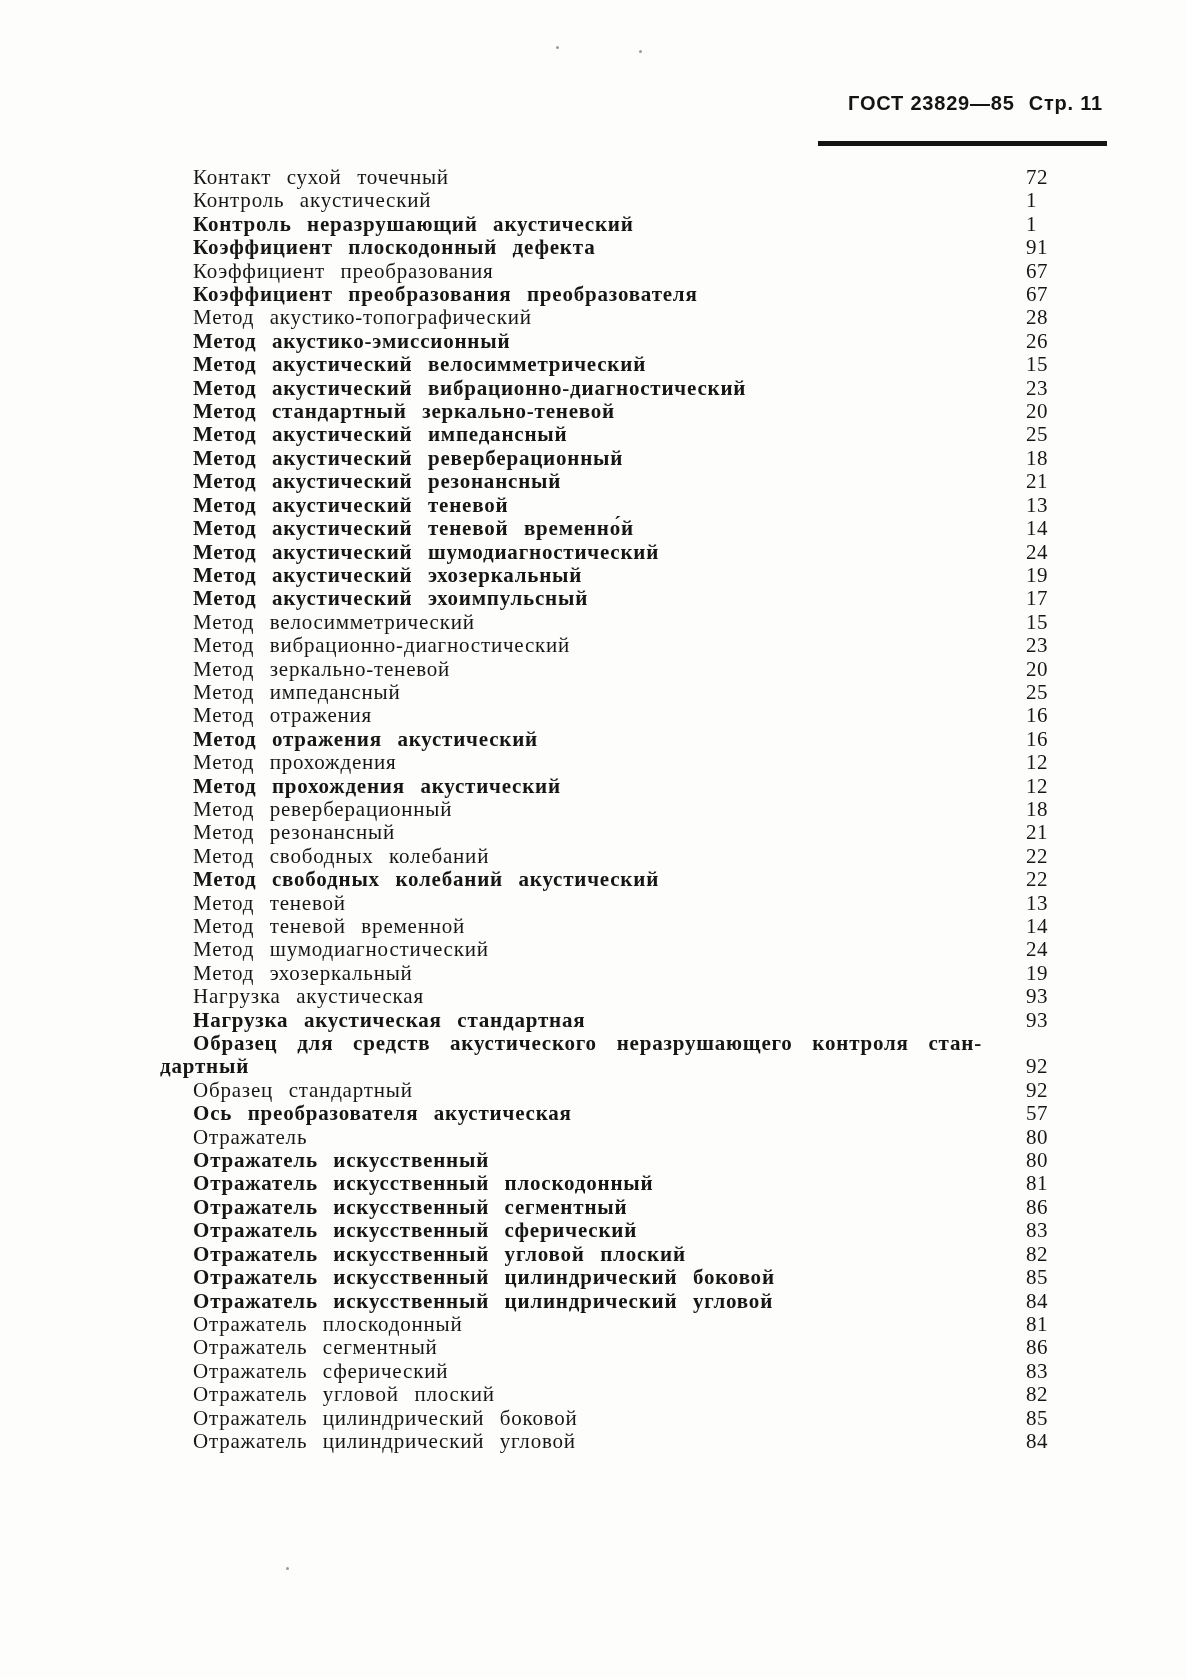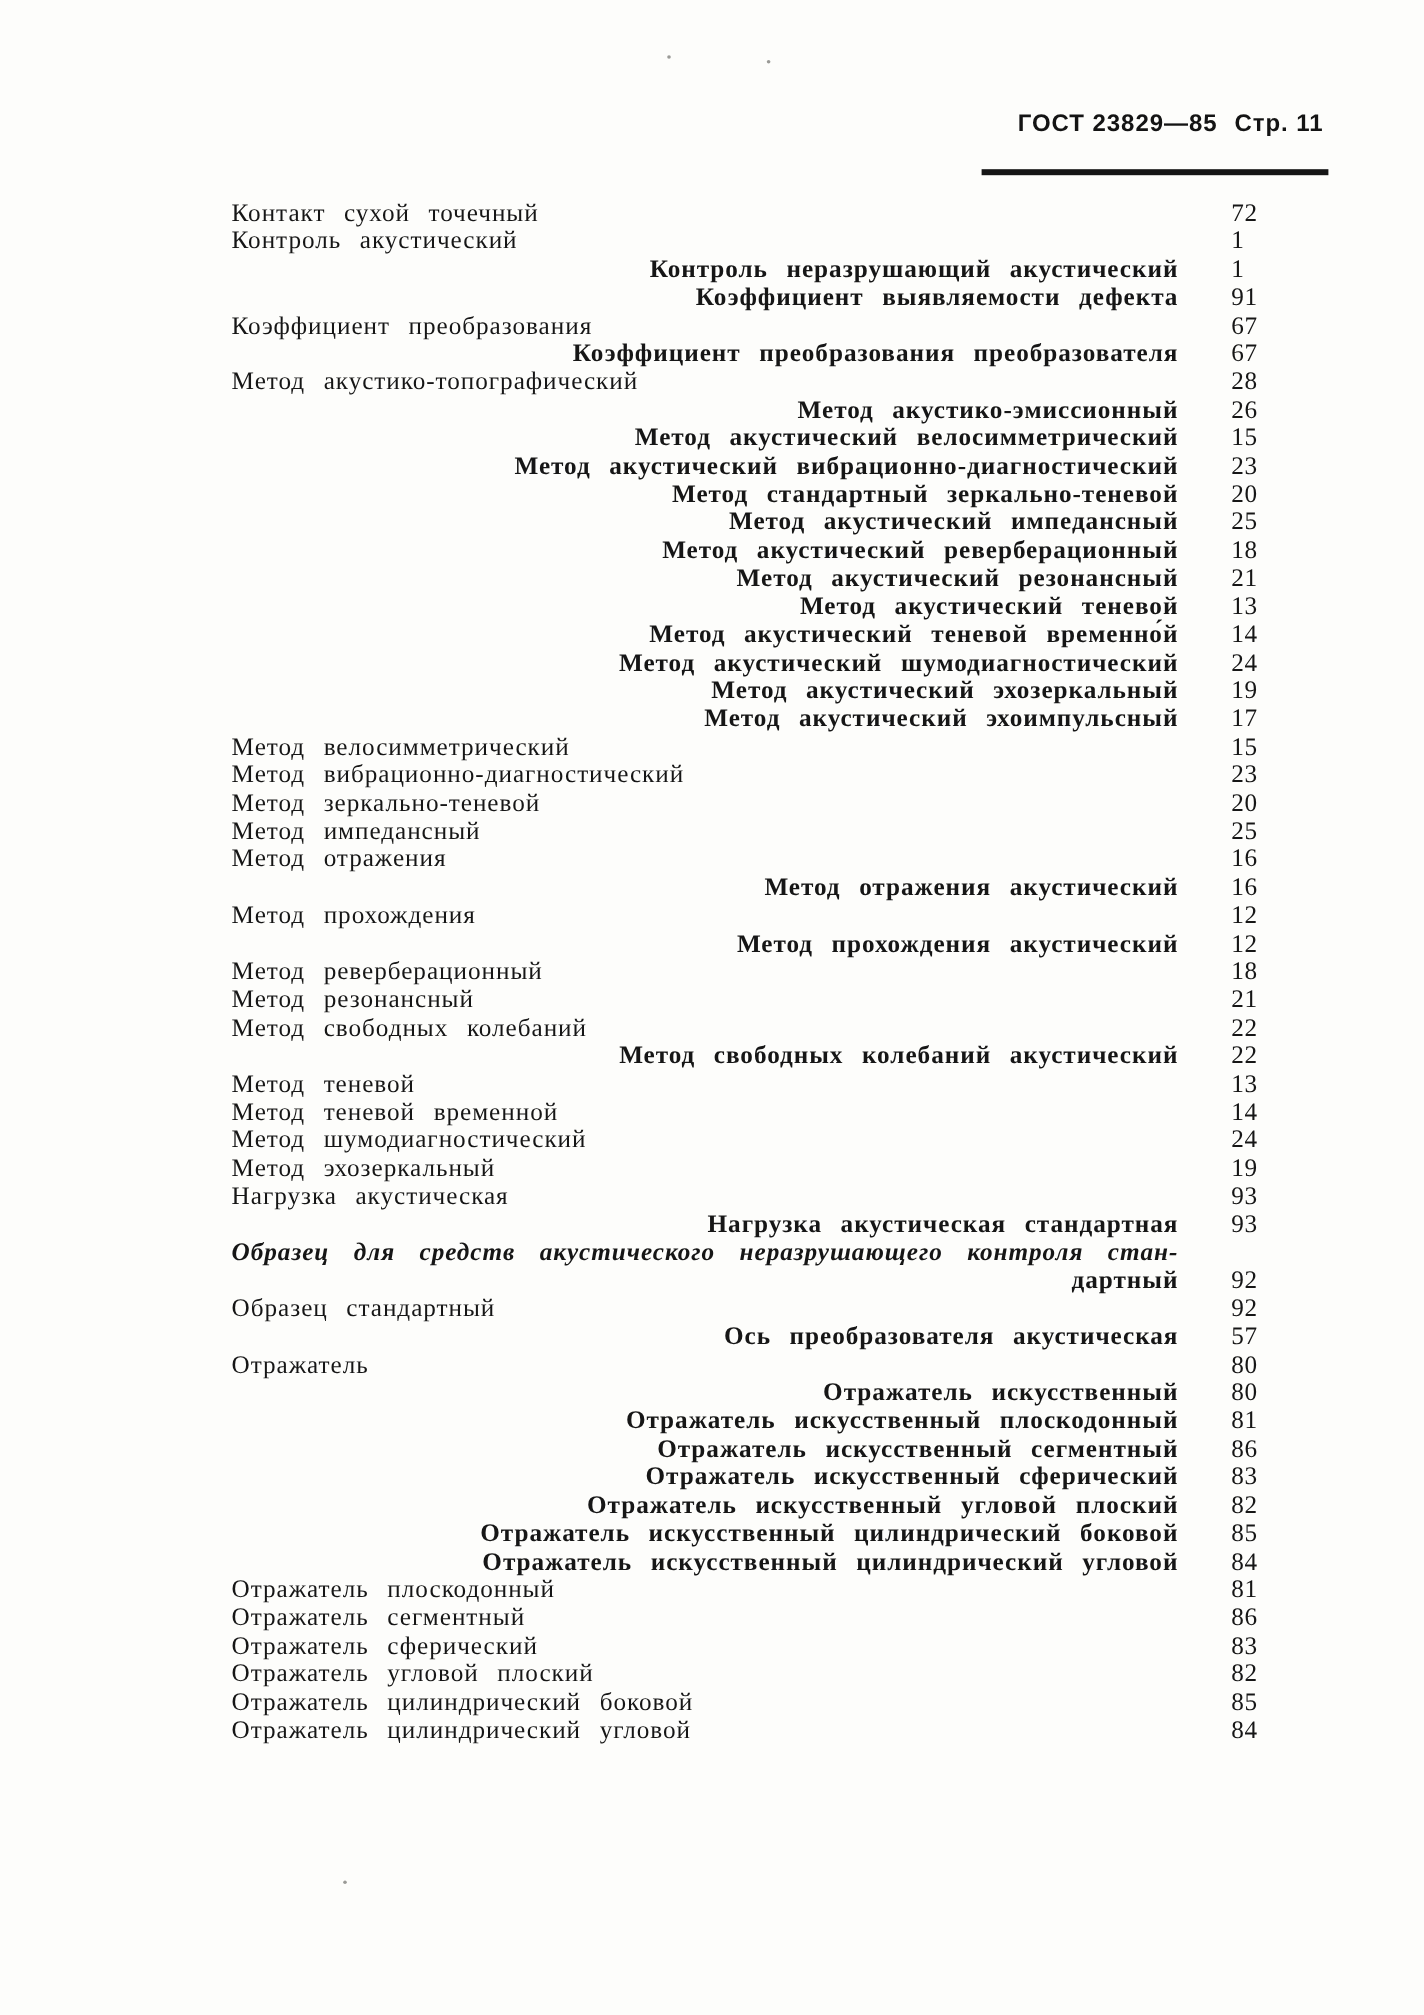--- a/index.html
+++ b/index.html
@@ -51,27 +51,26 @@
     letter-spacing: 0.8px;
     word-spacing: 0.45em;
     gap: 44px;
   }
   .row .term {
     flex: 1 1 auto;
     padding-left: 33px;
     white-space: nowrap;
     overflow: visible;
   }
-  .row.bold .term { font-weight: bold; text-align: right; }
+  .row.bold .term { font-weight: bold; }
   .row.cont .term { padding-left: 0; }
   .row.just .term {
     white-space: normal;
     text-align: justify;
     text-align-last: justify;
-    font-style: italic;
   }
   .row .pg {
     flex: 0 0 52px;
     font-weight: normal;
     letter-spacing: 0.5px;
   }
   
   .speck {
     position: absolute;
     background: #9a9a96;
@@ -96,21 +95,21 @@
     </div>
     <div class="row">
       <span class="term">Контроль акустический</span>
       <span class="pg">1</span>
     </div>
     <div class="row bold">
       <span class="term">Контроль неразрушающий акустический</span>
       <span class="pg">1</span>
     </div>
     <div class="row bold">
-      <span class="term">Коэффициент выявляемости дефекта</span>
+      <span class="term">Коэффициент плоскодонный дефекта</span>
       <span class="pg">91</span>
     </div>
     <div class="row">
       <span class="term">Коэффициент преобразования</span>
       <span class="pg">67</span>
     </div>
     <div class="row bold">
       <span class="term">Коэффициент преобразования преобразователя</span>
       <span class="pg">67</span>
     </div>

